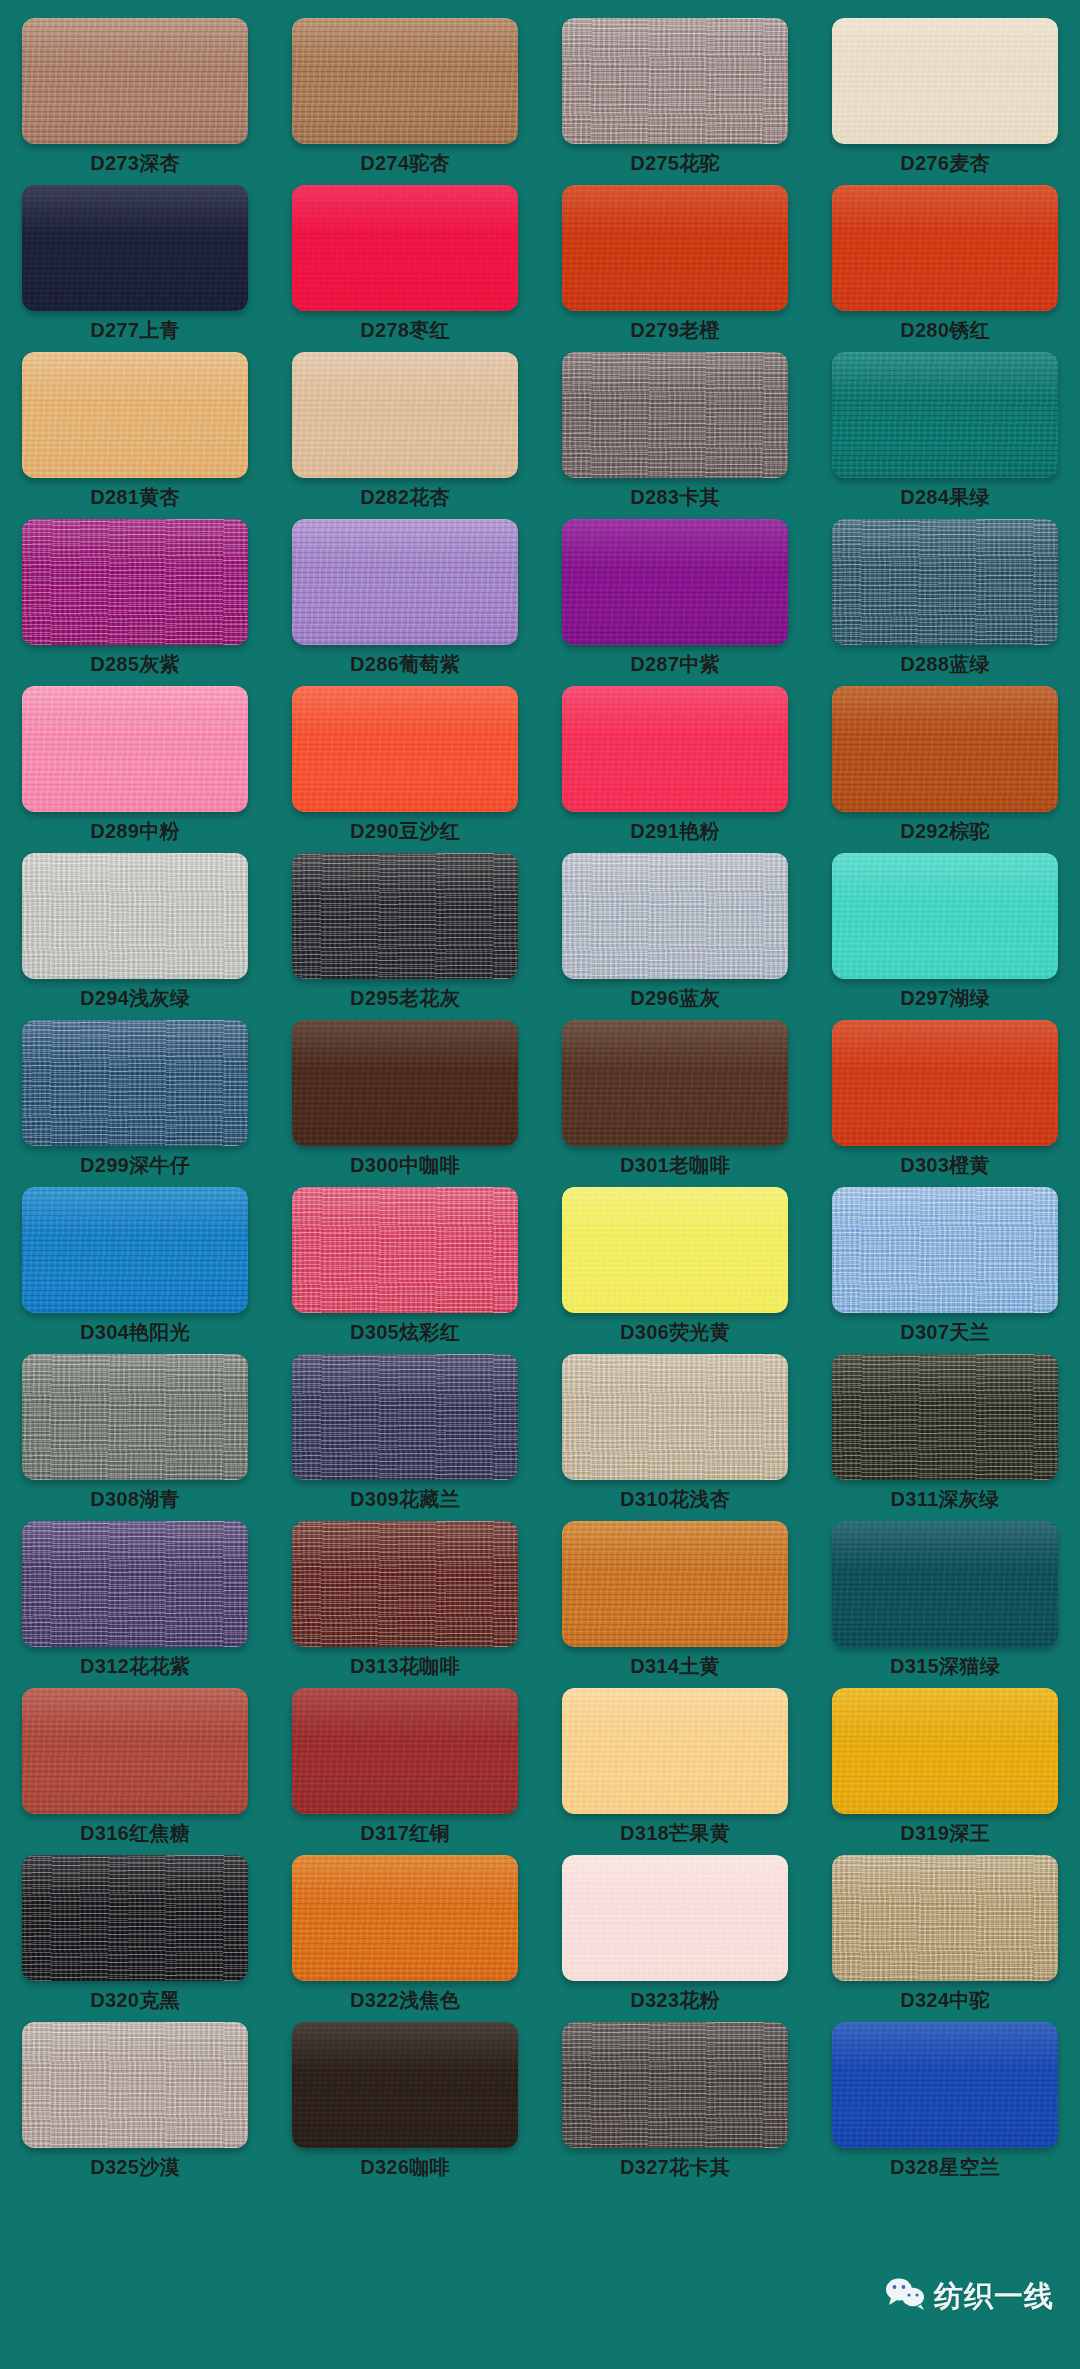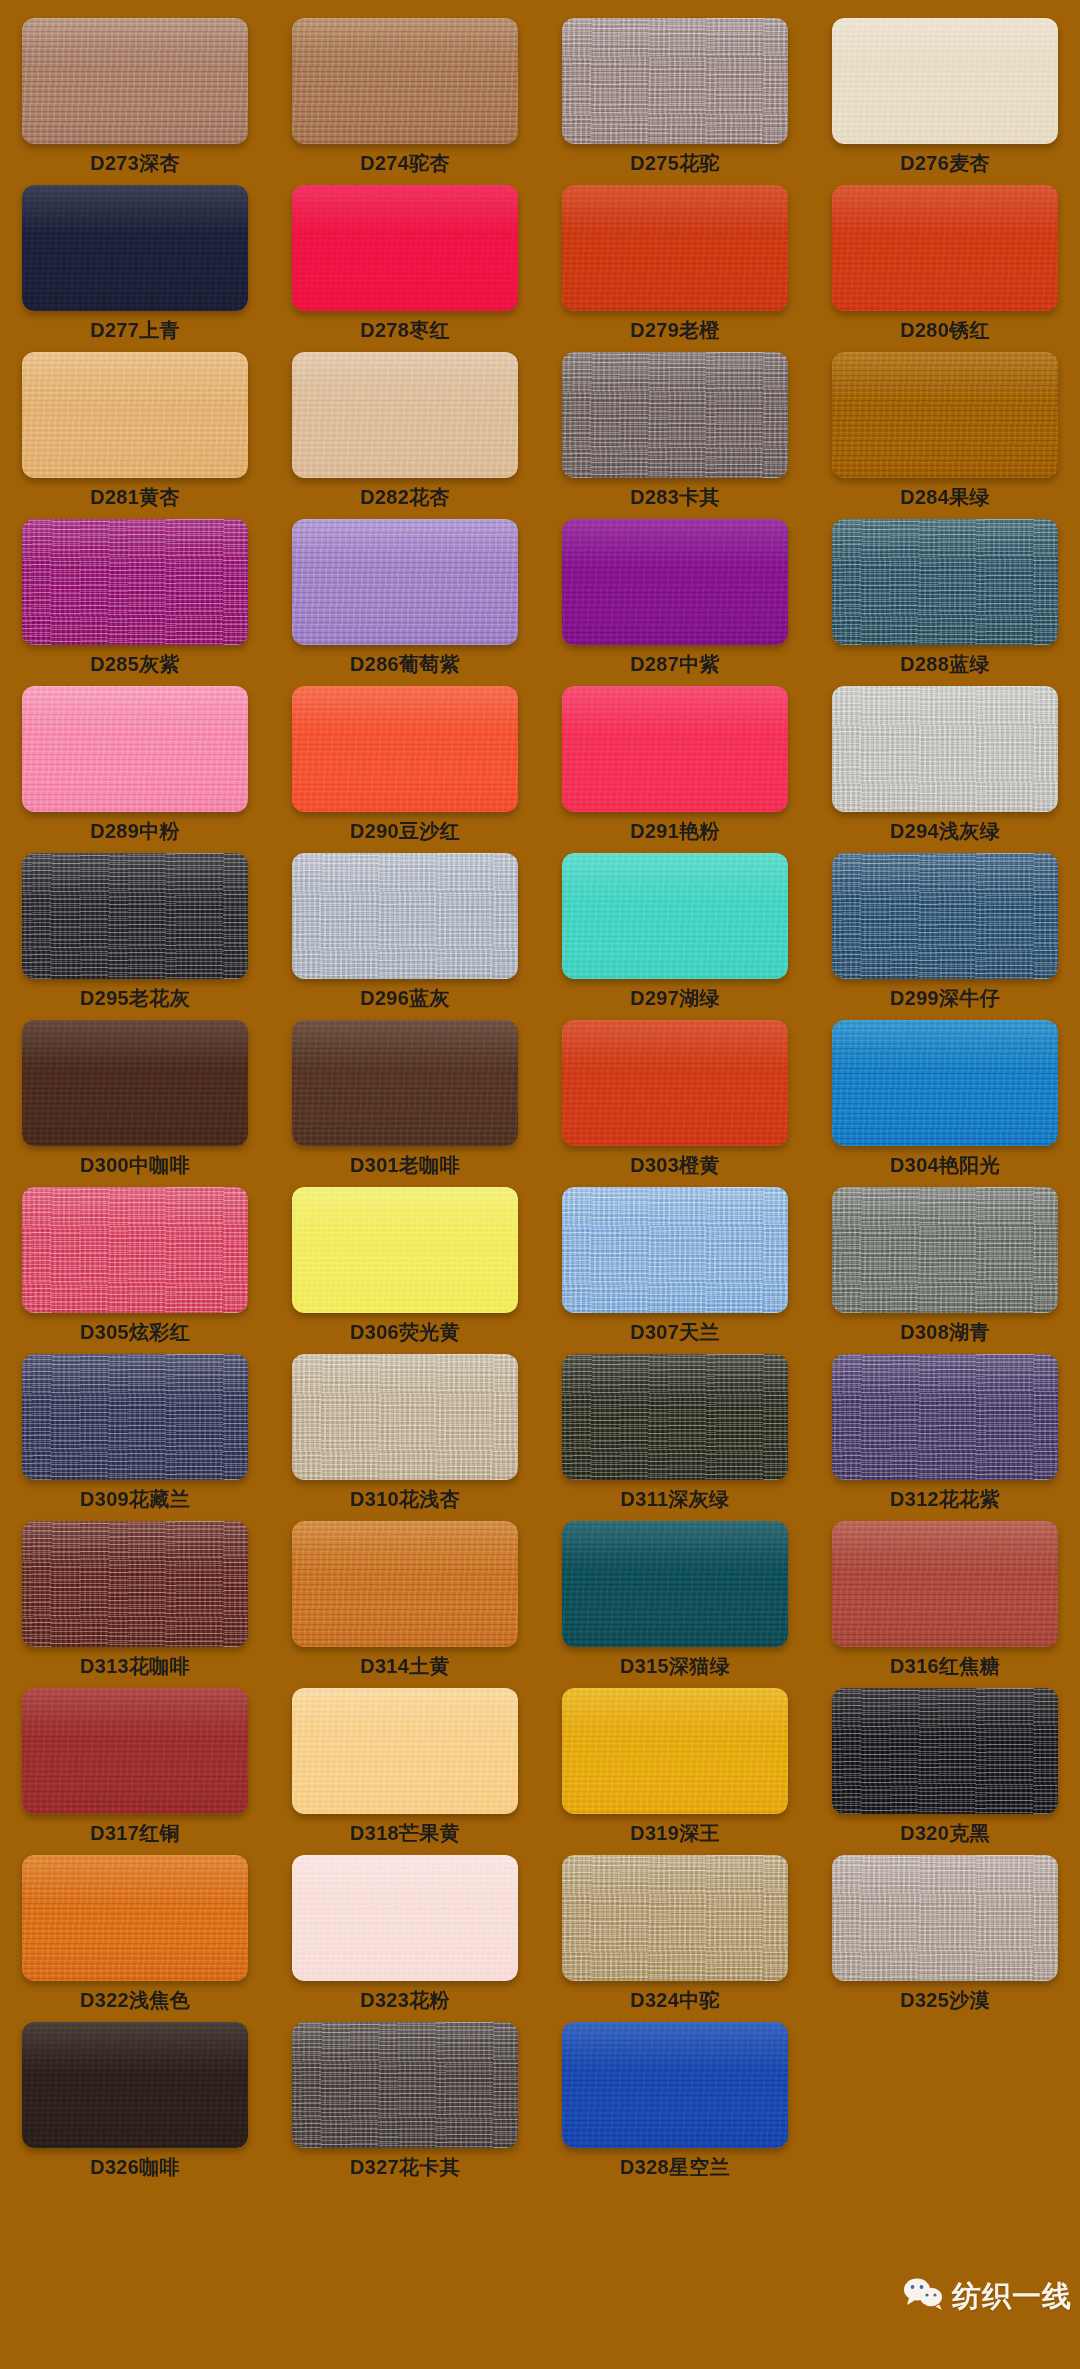--- a/index.html
+++ b/index.html
@@ -10,21 +10,21 @@
     height: 2369px;
     background: #ffffff;
     font-family: "Liberation Sans", "DejaVu Sans", sans-serif;
     overflow: hidden;
   }
 
   #sheet {
     position: relative;
     width: 1080px;
     height: 2369px;
-    background: #a16207;
+    background: #0f766e;
     padding: 14px 0 0 0;
   }
 
   #grid {
     display: grid;
     grid-template-columns: repeat(4, 270px);
     justify-content: center;
     row-gap: 0px;
     column-gap: 0px;
   }
@@ -142,21 +142,21 @@
     color: #1c1c1c;
     letter-spacing: 0.3px;
     white-space: nowrap;
     text-align: center;
     line-height: 1;
   }
 
   
   #watermark {
     position: absolute;
-    right: 8px;
+    right: 26px;
     bottom: 54px;
     display: flex;
     align-items: center;
     gap: 7px;
     z-index: 40;
     pointer-events: none;
     opacity: 0.93;
   }
   #watermark .wm-logo { display: block; }
   #watermark .wm-text {
@@ -299,20 +299,27 @@
           <div class="gloss"></div>
         </div>
         <div class="label">D290豆沙红</div>
       </div>
       <div class="cell">
         <div class="swatch-wrap">
           <div class="swatch" style="background-color: rgb(244, 50, 89);"></div>
           <div class="gloss"></div>
         </div>
         <div class="label">D291艳粉</div>
+      </div>
+      <div class="cell">
+        <div class="swatch-wrap">
+          <div class="swatch" style="background-color: rgb(178, 81, 28);"></div>
+          <div class="gloss"></div>
+        </div>
+        <div class="label">D292棕驼</div>
       </div>
       <div class="cell">
         <div class="swatch-wrap">
           <div class="swatch heather" style="background-color: rgb(200, 200, 196);"></div>
           <div class="gloss"></div>
         </div>
         <div class="label">D294浅灰绿</div>
       </div>
       <div class="cell">
         <div class="swatch-wrap">

